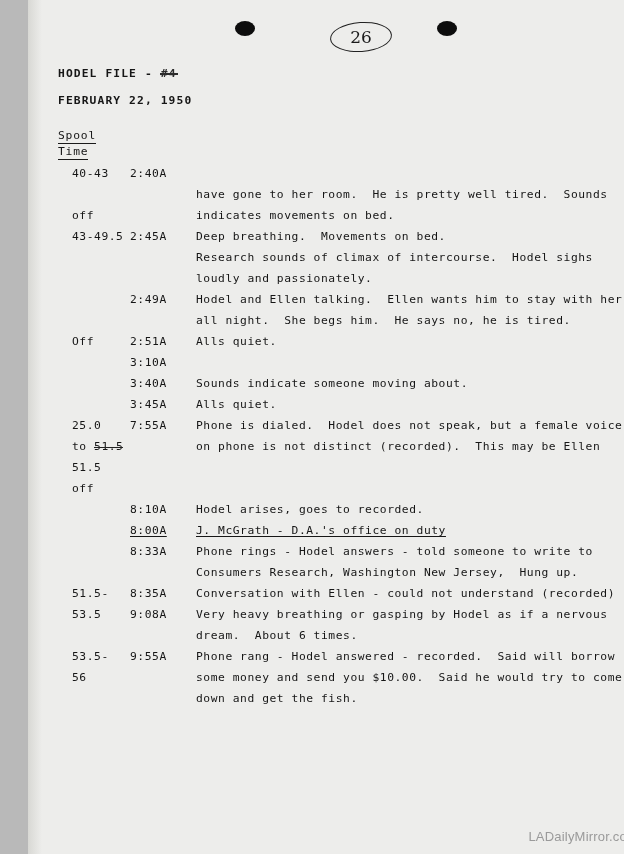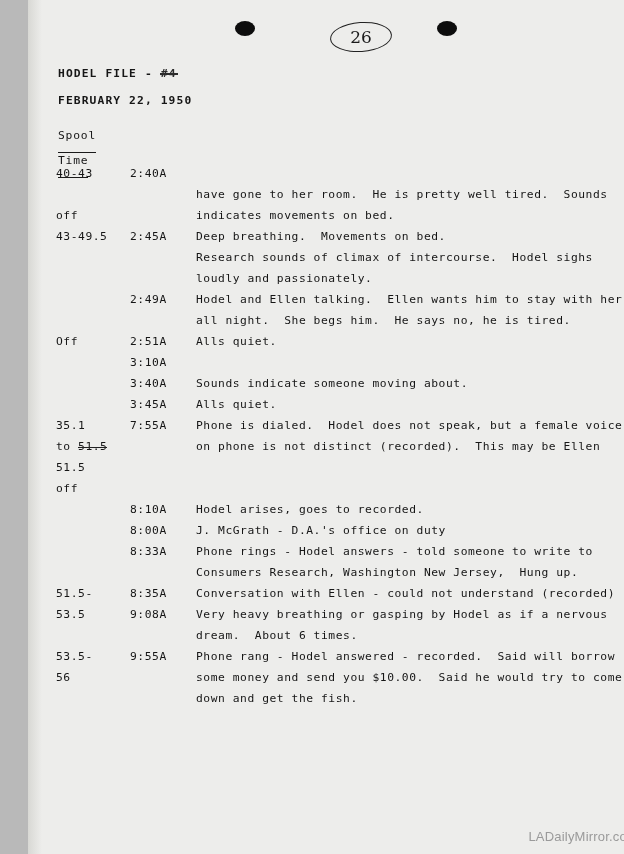--- a/index.html
+++ b/index.html
@@ -107,53 +107,54 @@
   .spool-label {
     position: absolute;
     left: 30px;
     top: 128px;
     line-height: 15px;
     letter-spacing: 0.8px;
   }
   .spool-label div {
     border-bottom: 1.2px solid #1a1a1a;
     display: inline-block;
-    padding-bottom: 9px;
+    padding-bottom: 0px;
     text-align: right;
   }
 
   .rows {
     position: absolute;
     left: 0;
     top: 163px;
     width: 624px;
   }
   .row {
     position: relative;
     min-height: 21px;
   }
   .col-spool {
     position: absolute;
-    left: 28px;
+    left: 44px;
     width: 60px;
     white-space: pre;
   }
   .col-time {
     position: absolute;
     left: 102px;
     width: 66px;
     white-space: pre;
   }
   .col-text {
     position: absolute;
     left: 168px;
     width: 440px;
     white-space: pre-wrap;
   }
   .col-text.u, .col-time.u {
+    text-decoration: underline;
     text-underline-offset: 2px;
   }
   .strikeline {
     position: relative;
     display: inline-block;
   }
   .strikeline::after {
     content: "";
     position: absolute;
     left: 0; right: 0;
@@ -247,21 +248,21 @@
         <span class="col-time">3:40A</span>
         <span class="col-text">Sounds indicate someone moving about.</span>
       </div>
 
       <div class="row">
         <span class="col-time">3:45A</span>
         <span class="col-text">Alls quiet.</span>
       </div>
 
       <div class="row">
-        <span class="col-spool">35.1</span>
+        <span class="col-spool">25.0</span>
         <span class="col-time">7:55A</span>
         <span class="col-text">Phone is dialed.  Hodel does not speak, but a female voice</span>
       </div>
       <div class="row">
         <span class="col-spool"><span>to</span> <span class="strikeline">51.5</span></span>
         <span class="col-text">on phone is not distinct (recorded).  This may be Ellen</span>
       </div>
       <div class="row">
         <span class="col-spool">51.5</span>
       </div>

